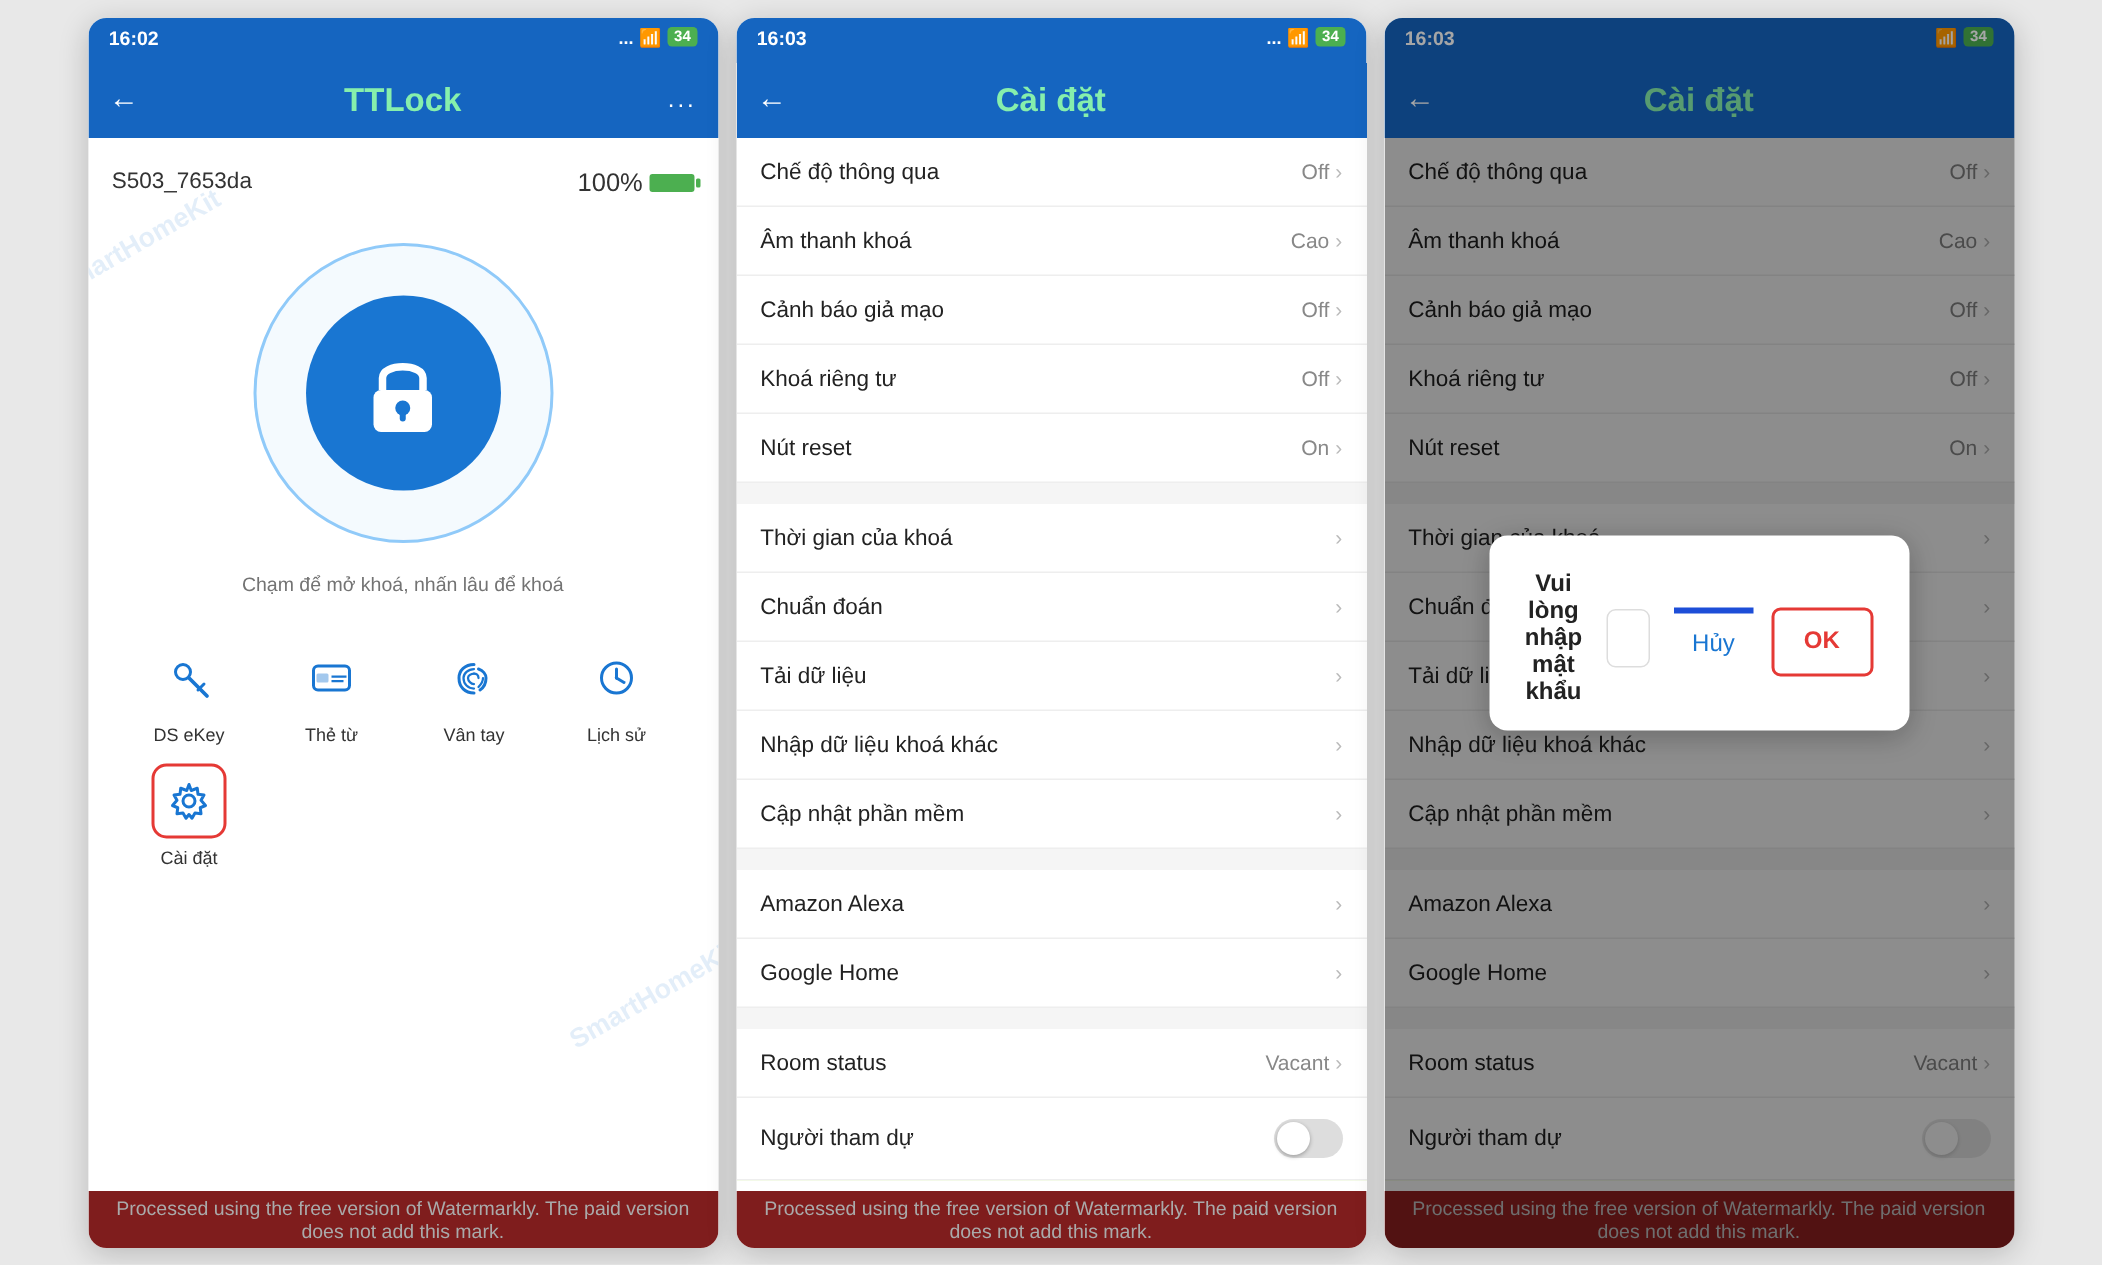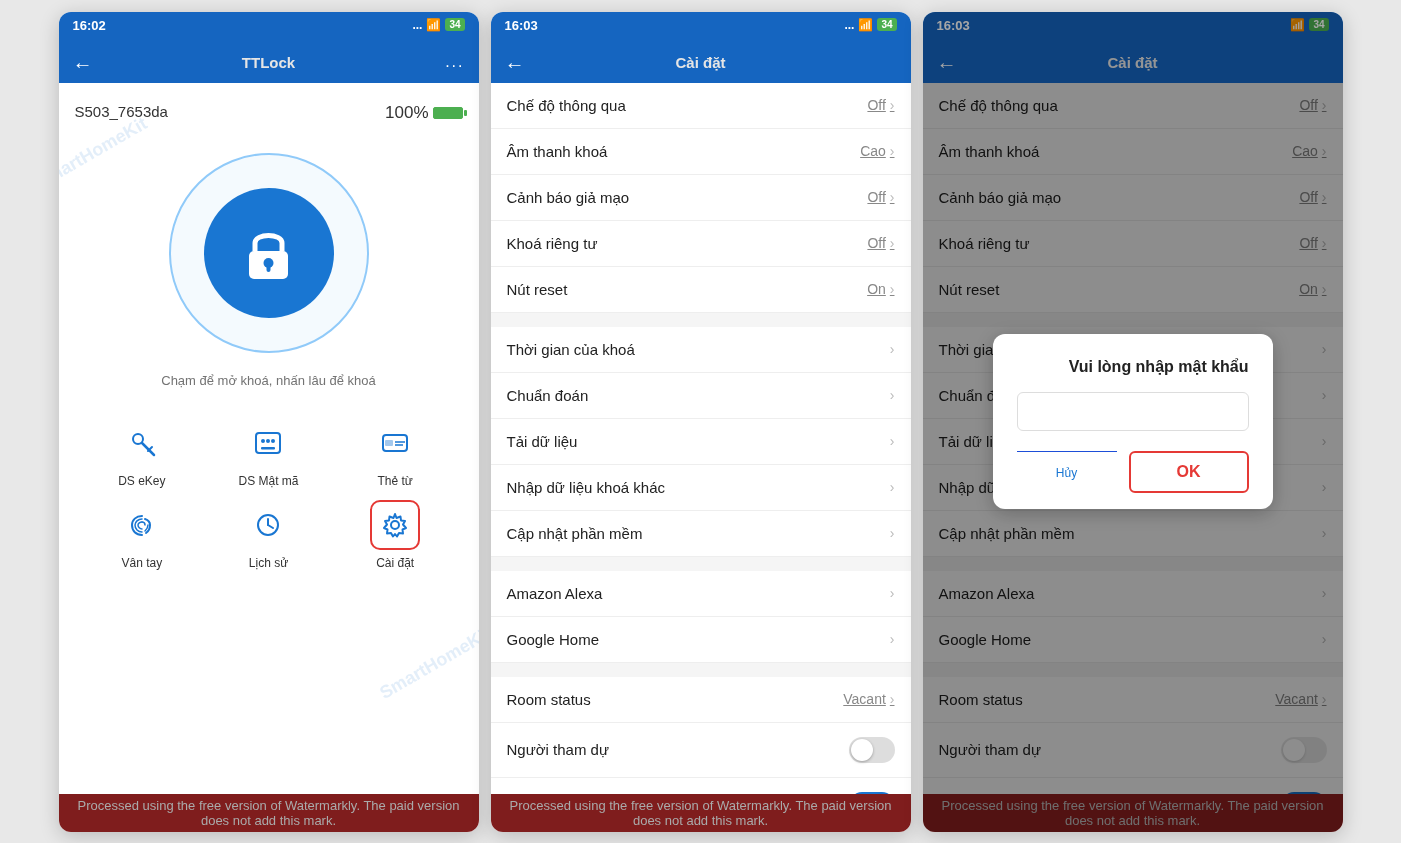--- a/index.html
+++ b/index.html
@@ -65,22 +65,22 @@
       color: white;
     }
     .header-back {
       position: absolute;
       left: 14px;
       color: white;
       font-size: 20px;
       cursor: pointer;
     }
     .header-title {
-      color: #e5e5e5;
-      font-size: 15px;
+      color: #86efac;
+      font-size: 22px;
       font-weight: 600;
     }
     .header-dots {
       position: absolute;
       right: 14px;
       color: white;
       font-size: 16px;
       letter-spacing: 2px;
     }
 
@@ -166,21 +166,21 @@
       color: rgba(100, 160, 220, 0.18);
       font-size: 22px;
       font-weight: bold;
       transform: rotate(-30deg);
       pointer-events: none;
       white-space: nowrap;
     }
 
     .menu-grid {
       display: grid;
-      grid-template-columns: repeat(3, 1fr);
+      grid-template-columns: repeat(4, 1fr);
       gap: 12px;
       width: 100%;
       padding: 0 10px;
     }
     .menu-item {
       display: flex;
       flex-direction: column;
       align-items: center;
       gap: 6px;
       cursor: pointer;
@@ -224,21 +224,20 @@
     .settings-item-label {
       font-size: 15px;
       color: #222;
     }
     .settings-item-right {
       display: flex;
       align-items: flex-start;
       gap: 4px;
       color: #888;
       font-size: 14px;
-      text-decoration: underline;
     }
     .chevron {
       color: #bbb;
       font-size: 14px;
     }
     .settings-section-gap {
       height: 14px;
       background: #f5f5f5;
     }
 
@@ -289,22 +288,22 @@
       align-items: center;
       justify-content: center;
       z-index: 100;
     }
     .dialog-box {
       background: white;
       border-radius: 12px;
       padding: 24px 24px 16px;
       width: 280px;
       display: flex;
-      flex-direction: column;
-      align-items: flex-end;
+      flex-direction: row;
+      align-items: center;
       gap: 16px;
       box-shadow: 0 4px 20px rgba(0,0,0,0.25);
     }
     .dialog-title {
       font-size: 16px;
       font-weight: 600;
       color: #222;
       text-align: center;
     }
     .dialog-input {
@@ -321,24 +320,24 @@
       width: 100%;
       gap: 12px;
       justify-content: center;
       padding-top: 4px;
     }
     .btn-cancel {
       flex: 1;
       padding: 12px;
       border: none;
       background: transparent;
-      font-size: 12px;
+      font-size: 16px;
       color: #1976d2;
       cursor: pointer;
-      border-top: 1px solid #1d4ed8;
+      border-top: 4px solid #1d4ed8;
     }
     .btn-ok {
       flex: 1;
       padding: 10px 20px;
       border: 2px solid #e53935;
       background: transparent;
       font-size: 16px;
       color: #e53935;
       cursor: pointer;
       border-radius: 6px;
@@ -402,32 +401,20 @@
         <div class="menu-icon-wrap">
           <svg width="28" height="28" viewBox="0 0 28 28">
             <circle cx="10" cy="10" r="5" fill="none" stroke="#1976d2" stroke-width="2"></circle>
             <line x1="14" y1="14" x2="26" y2="26" stroke="#1976d2" stroke-width="2.5" stroke-linecap="round"></line>
             <line x1="20" y1="22" x2="24" y2="18" stroke="#1976d2" stroke-width="2" stroke-linecap="round"></line>
           </svg>
         </div>
         <span class="menu-label">DS eKey</span>
       </div>
 
-      <div class="menu-item">
-        <div class="menu-icon-wrap">
-          <svg width="28" height="28" viewBox="0 0 28 28">
-            <rect x="2" y="4" width="24" height="20" rx="3" fill="none" stroke="#1976d2" stroke-width="2"></rect>
-            <circle cx="9" cy="12" r="2" fill="#1976d2"></circle>
-            <circle cx="14" cy="12" r="2" fill="#1976d2"></circle>
-            <circle cx="19" cy="12" r="2" fill="#1976d2"></circle>
-            <rect x="7" y="18" width="14" height="2.5" rx="1" fill="#1976d2"></rect>
-          </svg>
-        </div>
-        <span class="menu-label">DS Mật mã</span>
-      </div>
 
       <div class="menu-item">
         <div class="menu-icon-wrap">
           <svg width="28" height="28" viewBox="0 0 28 28">
             <rect x="2" y="6" width="24" height="16" rx="3" fill="none" stroke="#1976d2" stroke-width="2"></rect>
             <rect x="4" y="11" width="8" height="6" rx="1" fill="#1976d2" opacity="0.4"></rect>
             <line x1="14" y1="13" x2="24" y2="13" stroke="#1976d2" stroke-width="1.5"></line>
             <line x1="14" y1="16" x2="22" y2="16" stroke="#1976d2" stroke-width="1.5"></line>
           </svg>
         </div>

